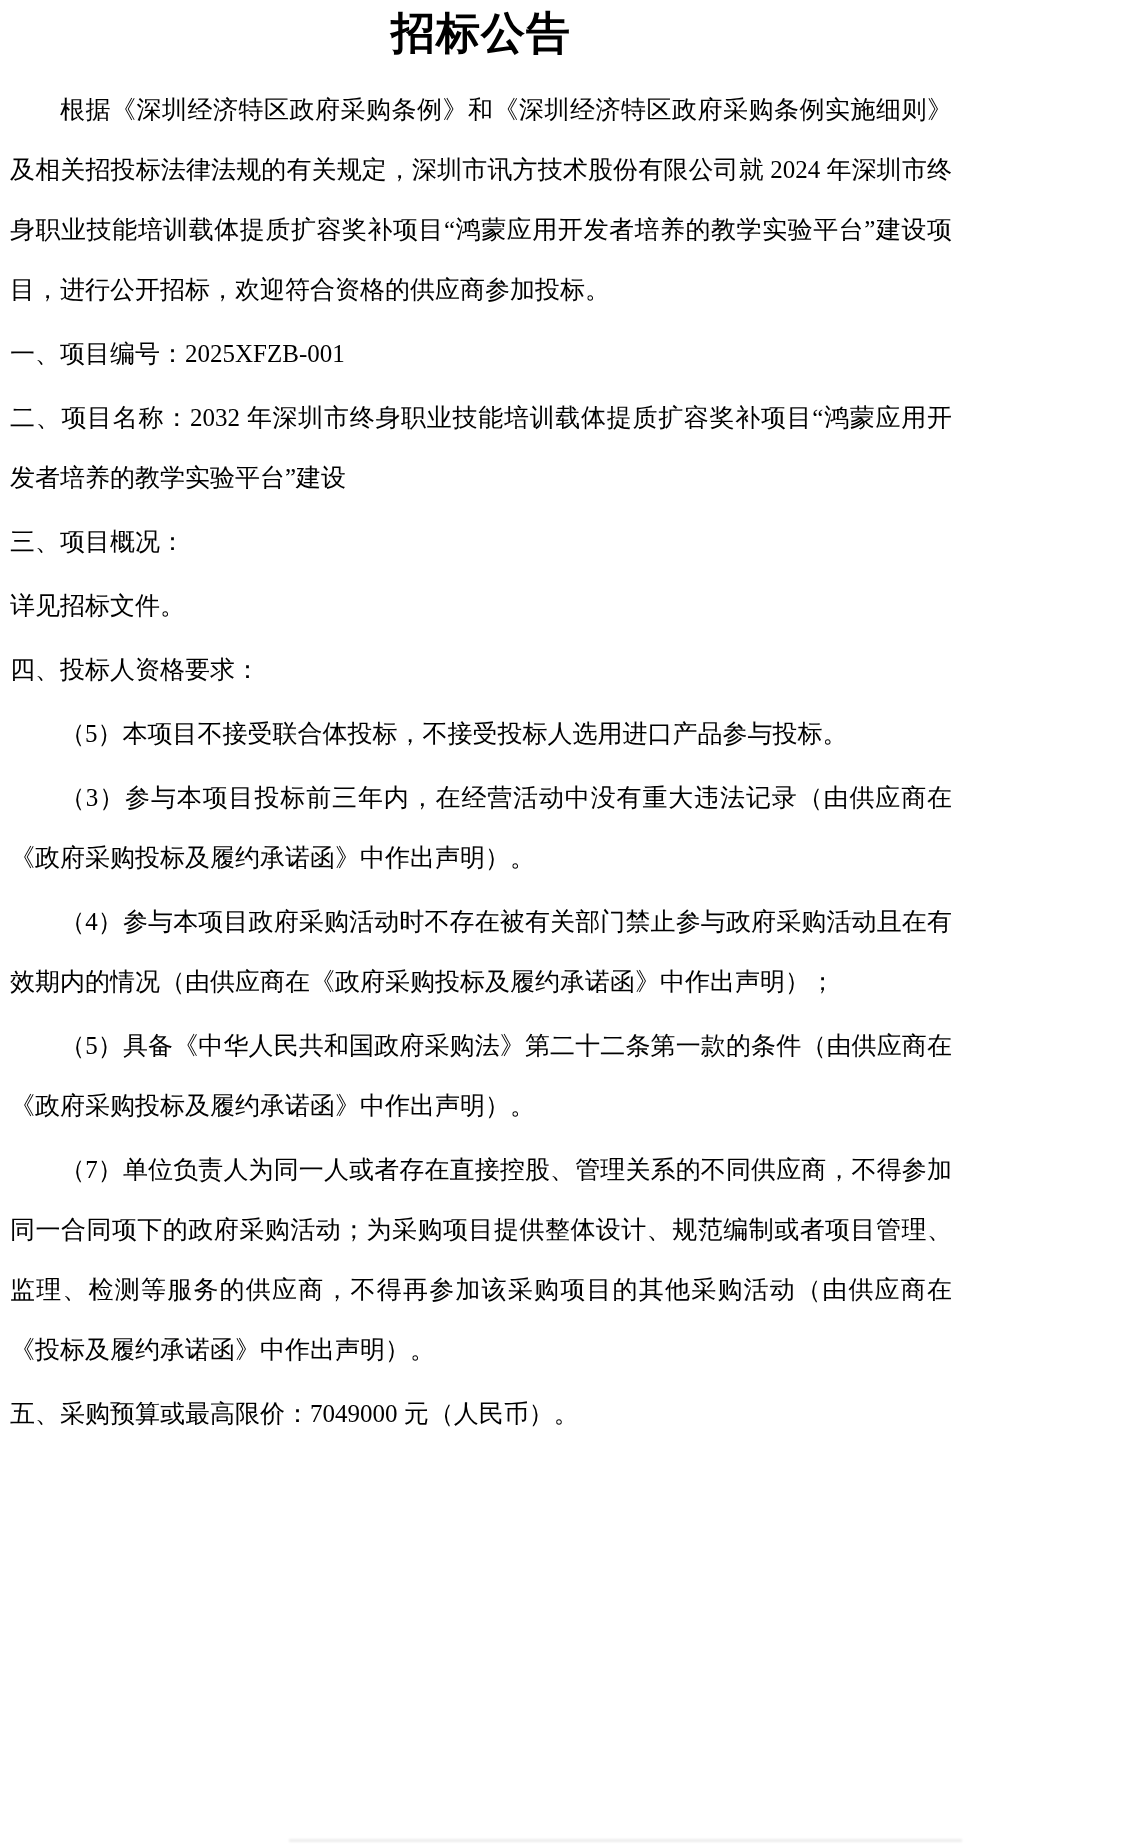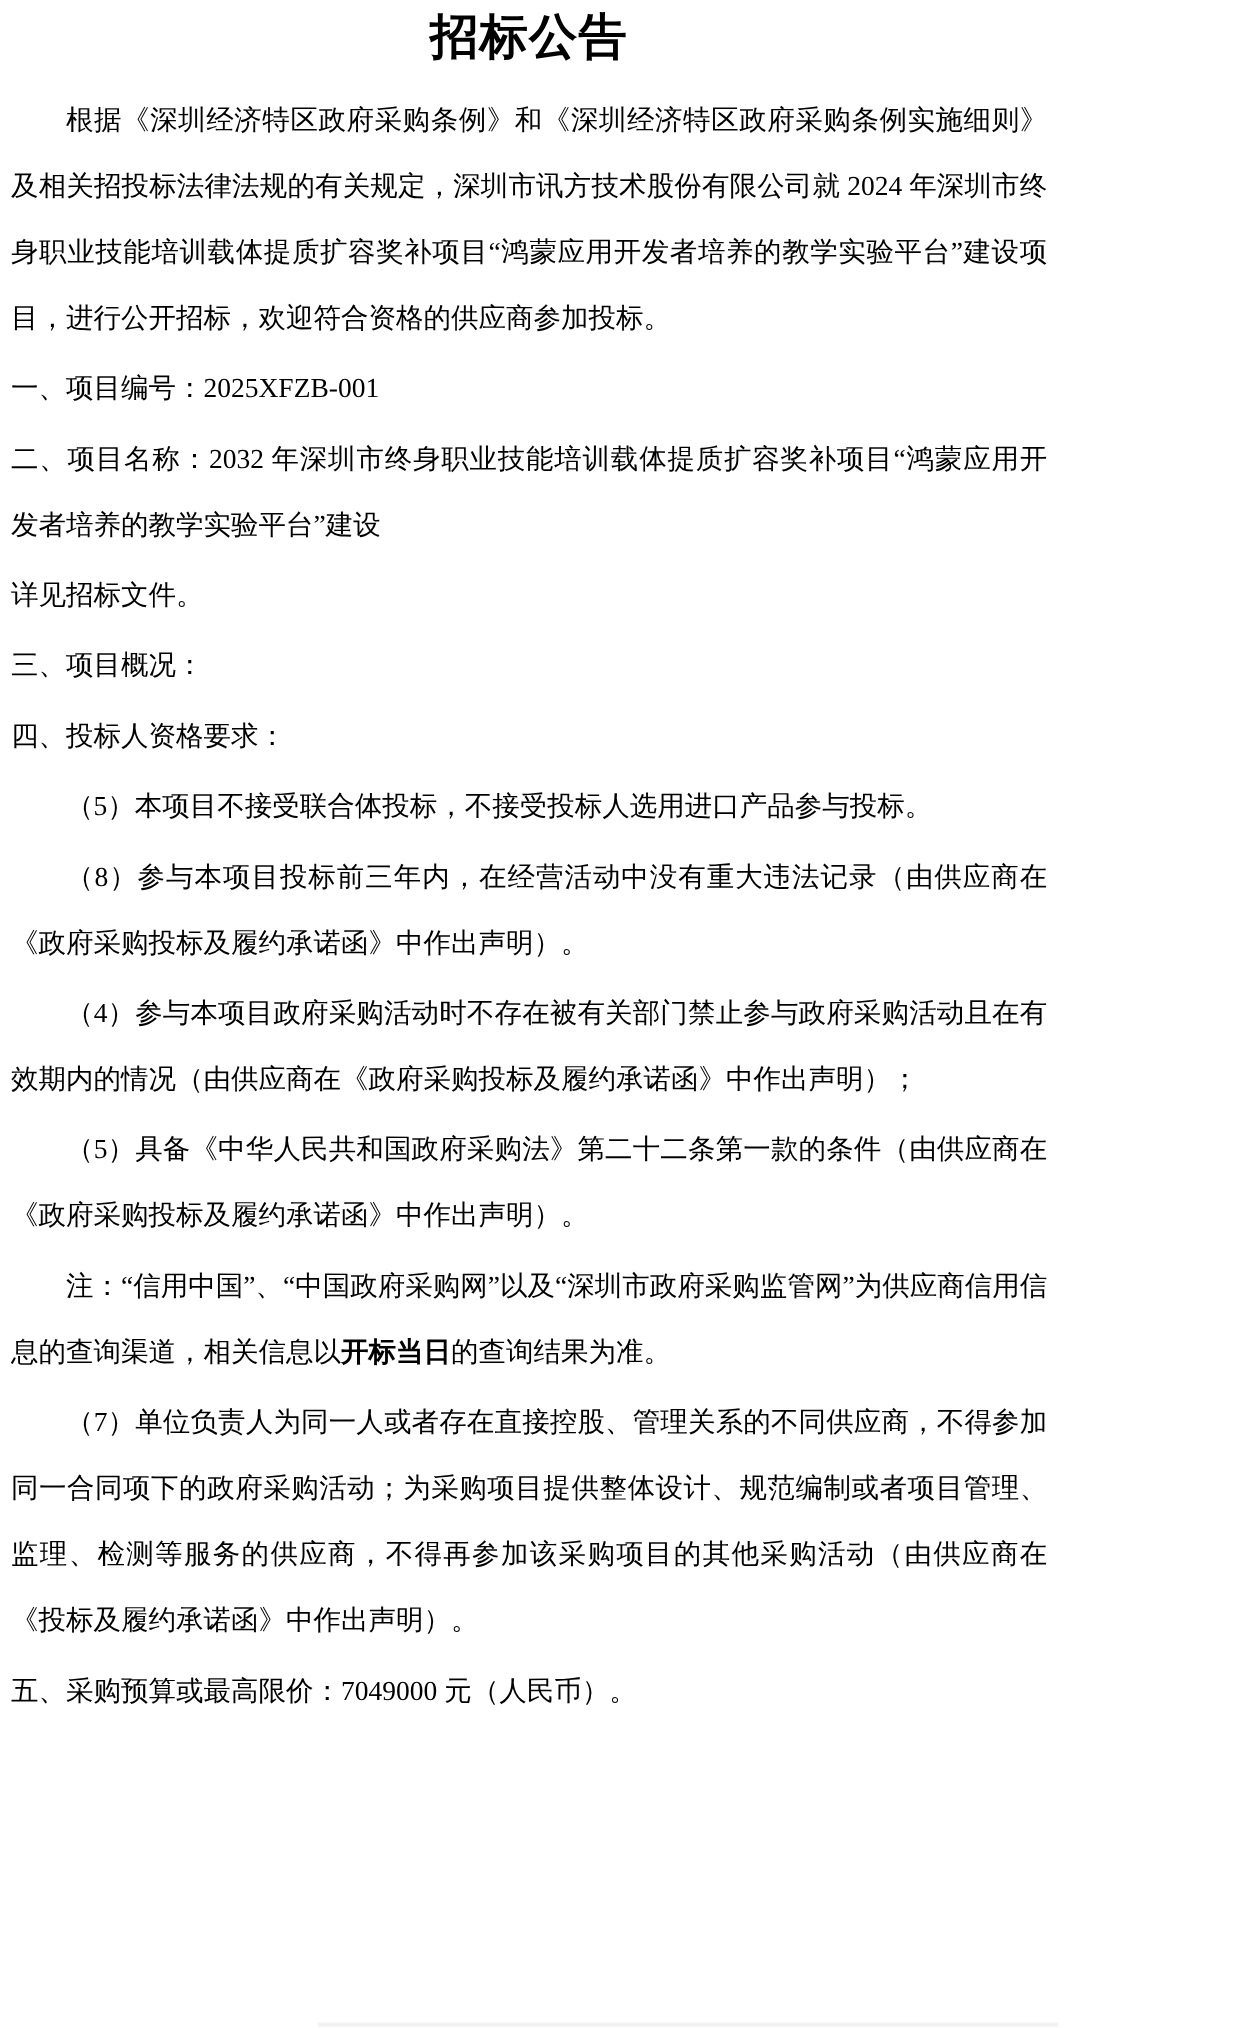--- a/index.html
+++ b/index.html
@@ -63,37 +63,36 @@
   <h1 class="doc-title">招标公告</h1>
 
   <div class="doc-body">
 
     <p class="indent">根据《深圳经济特区政府采购条例》和《深圳经济特区政府采购条例实施细则》及相关招投标法律法规的有关规定，深圳市讯方技术股份有限公司就 2024 年深圳市终身职业技能培训载体提质扩容奖补项目“鸿蒙应用开发者培养的教学实验平台”建设项目，进行公开招标，欢迎符合资格的供应商参加投标。</p>
 
     <p>一、项目编号：2025XFZB-001</p>
 
     <p>二、项目名称：2032 年深圳市终身职业技能培训载体提质扩容奖补项目“鸿蒙应用开发者培养的教学实验平台”建设</p>
 
+    <p>三、项目概况：</p>
+
     <p>详见招标文件。</p>
-
-    <p>三、项目概况：</p>
 
     <p>四、投标人资格要求：</p>
 
 
     <p class="indent">（5）本项目不接受联合体投标，不接受投标人选用进口产品参与投标。</p>
 
-    <p class="indent">（8）参与本项目投标前三年内，在经营活动中没有重大违法记录（由供应商在《政府采购投标及履约承诺函》中作出声明）。</p>
+    <p class="indent">（3）参与本项目投标前三年内，在经营活动中没有重大违法记录（由供应商在《政府采购投标及履约承诺函》中作出声明）。</p>
 
     <p class="indent">（4）参与本项目政府采购活动时不存在被有关部门禁止参与政府采购活动且在有效期内的情况（由供应商在《政府采购投标及履约承诺函》中作出声明）；</p>
 
     <p class="indent">（5）具备《中华人民共和国政府采购法》第二十二条第一款的条件（由供应商在《政府采购投标及履约承诺函》中作出声明）。</p>
 
 
-    <p class="indent"><span>注：“信用中国”、“中国政府采购网”以及“深圳市政府采购监管网”为供应商信用信息的查询渠道，相关信息以</span><span class="bold-inline">开标当日</span><span>的查询结果为准。</span></p>
 
     <p class="indent">（7）单位负责人为同一人或者存在直接控股、管理关系的不同供应商，不得参加同一合同项下的政府采购活动；为采购项目提供整体设计、规范编制或者项目管理、监理、检测等服务的供应商，不得再参加该采购项目的其他采购活动（由供应商在《投标及履约承诺函》中作出声明）。</p>
 
     <p>五、采购预算或最高限价：7049000 元（人民币）。</p>
 
   </div>
 
   <div class="scan-artifact"></div>
 </div>
 

